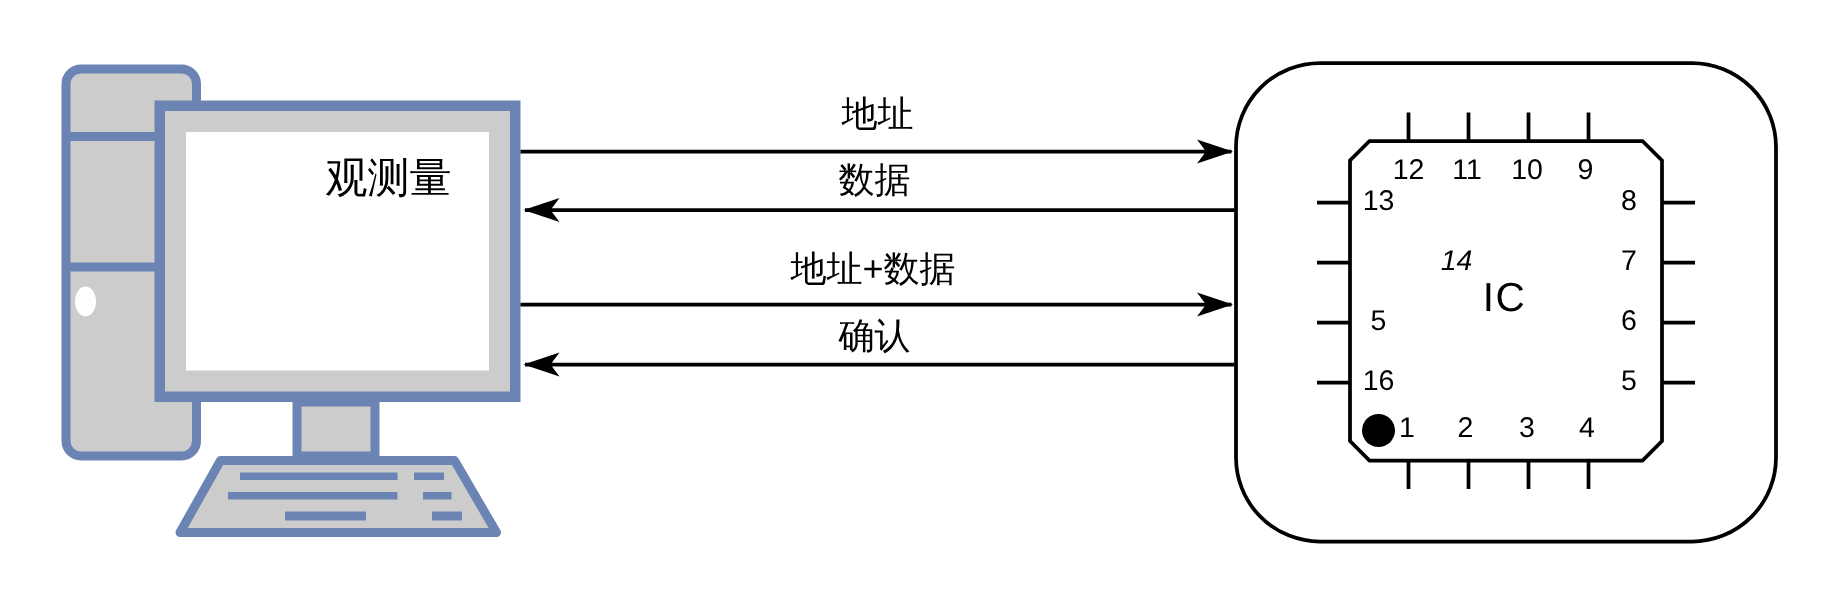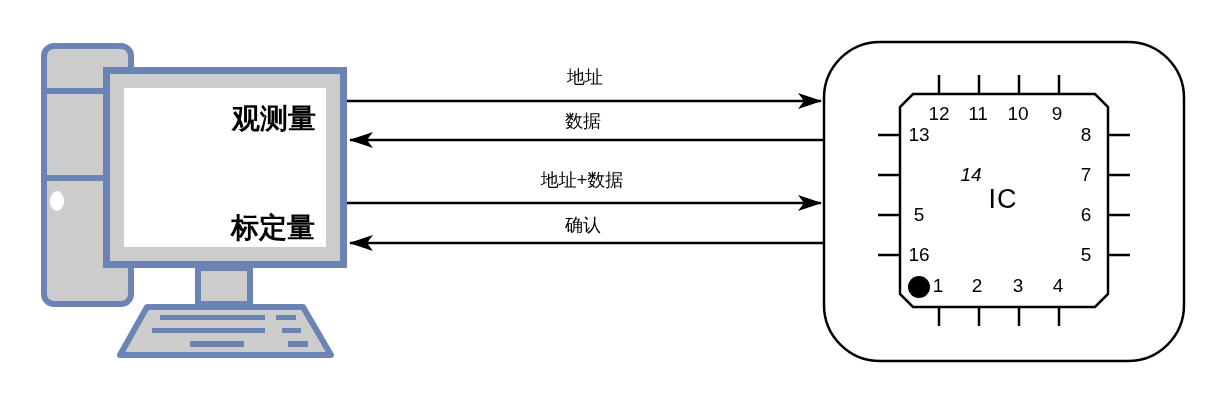--- a/index.html
+++ b/index.html
@@ -17,22 +17,22 @@
   .dev-line{stroke:var(--device-blue,#6c84b4);stroke-width:6;fill:none;}
   .key{fill:var(--device-blue,#6c84b4);stroke:none;}
   .white-fill{fill:#ffffff;stroke:none;}
   
   .ink{stroke:var(--line-black,#000000);stroke-width:2.5;fill:none;}
   .ink-box{stroke:var(--line-black,#000000);stroke-width:2.5;fill:#ffffff;}
   .ink-dot{fill:var(--line-black,#000000);stroke:none;}
   #stealth-head{fill:var(--line-black,#000000);}
   
   .label{position:absolute;color:#000;white-space:nowrap;}
-  .bus-label{font-size:18px;line-height:28px;transform:translateX(-50%);}
-  .screen-label{font-size:28px;font-weight:bold;transform:translate(-50%,-50%);margin-left:15px;}
+  .bus-label{font-size:24px;line-height:28px;transform:translateX(-50%);}
+  .screen-label{font-size:28px;font-weight:normal;transform:translate(-50%,-50%);}
   .ic-label{font-size:27px;letter-spacing:1px;transform:translate(-50%,-50%);}
   .pin-label{font-size:19px;transform:translate(-50%,-50%);}
 </style>
 </head>
 <body>
 
 <div class="canvas">
 
   <svg width="1224" height="402" viewBox="0 0 1224 402">
     <defs>
@@ -93,21 +93,20 @@
       <line class="ink" x1="1108" y1="135" x2="1130" y2="135"></line>
       <line class="ink" x1="1108" y1="175" x2="1130" y2="175"></line>
       <line class="ink" x1="1108" y1="215" x2="1130" y2="215"></line>
       <line class="ink" x1="1108" y1="255" x2="1130" y2="255"></line>
 
       <circle class="ink-dot" cx="919" cy="287" r="11"></circle>
     </g>
   </svg>
 
   <div class="label screen-label" style="left:259px;top:119px;">观测量</div>
-  <div class="label screen-label" style="left:258px;top:228px;">标定量</div>
 
   <div class="label bus-label" style="left:585px;top:63px;">地址</div>
   <div class="label bus-label" style="left:583px;top:107px;">数据</div>
   <div class="label bus-label" style="left:582px;top:166px;">地址+数据</div>
   <div class="label bus-label" style="left:583px;top:211px;text-align:center;">确认</div>
 
   <div class="label ic-label" style="left:1003px;top:199px;">IC</div>
 
   <span class="label pin-label" style="left:939px;top:114px;">12</span>
   <span class="label pin-label" style="left:978px;top:114px;">11</span>

